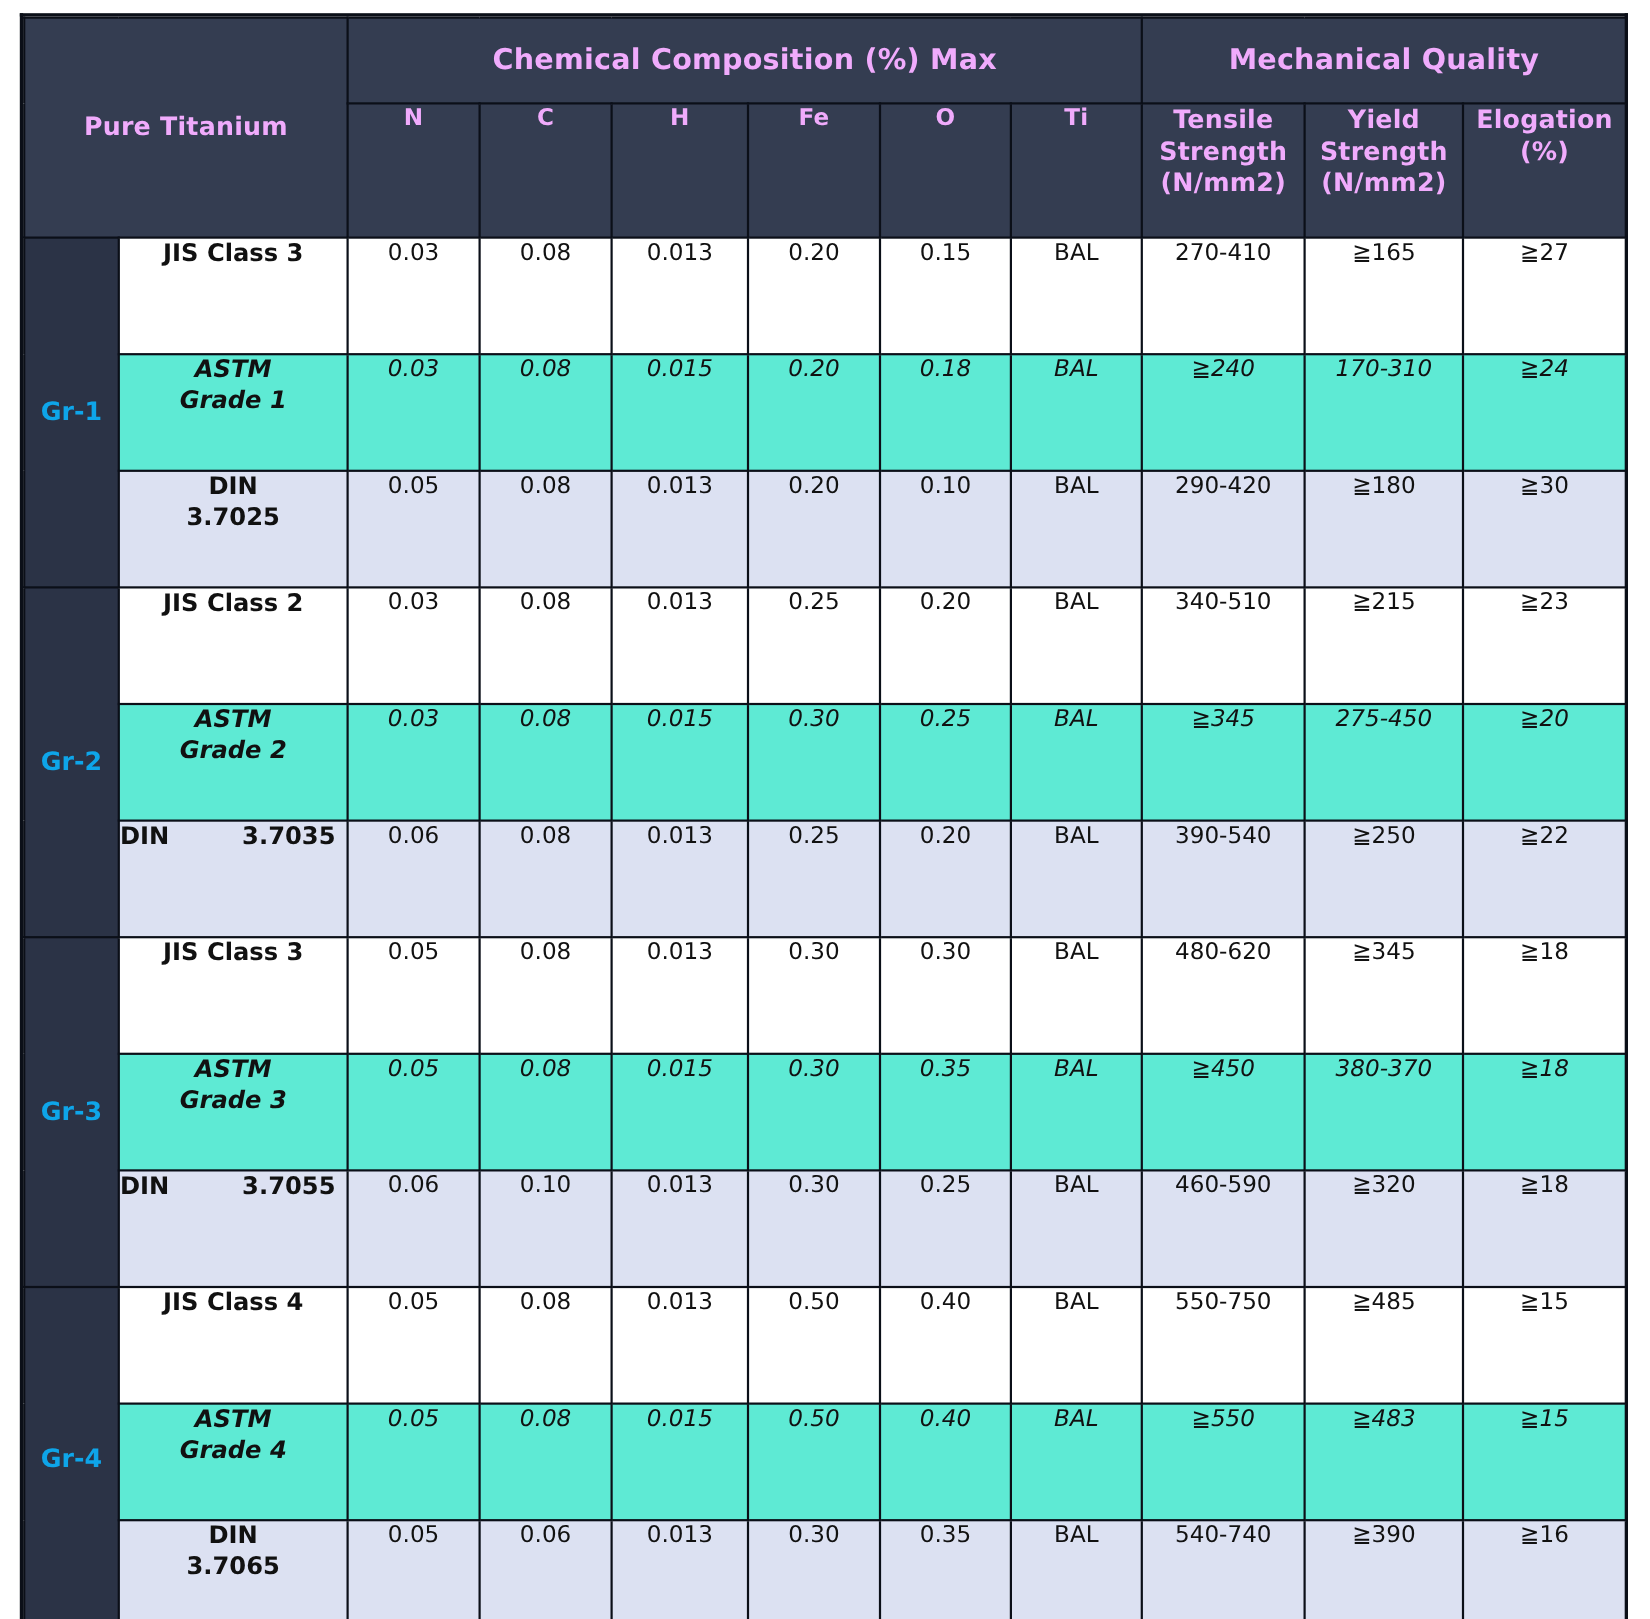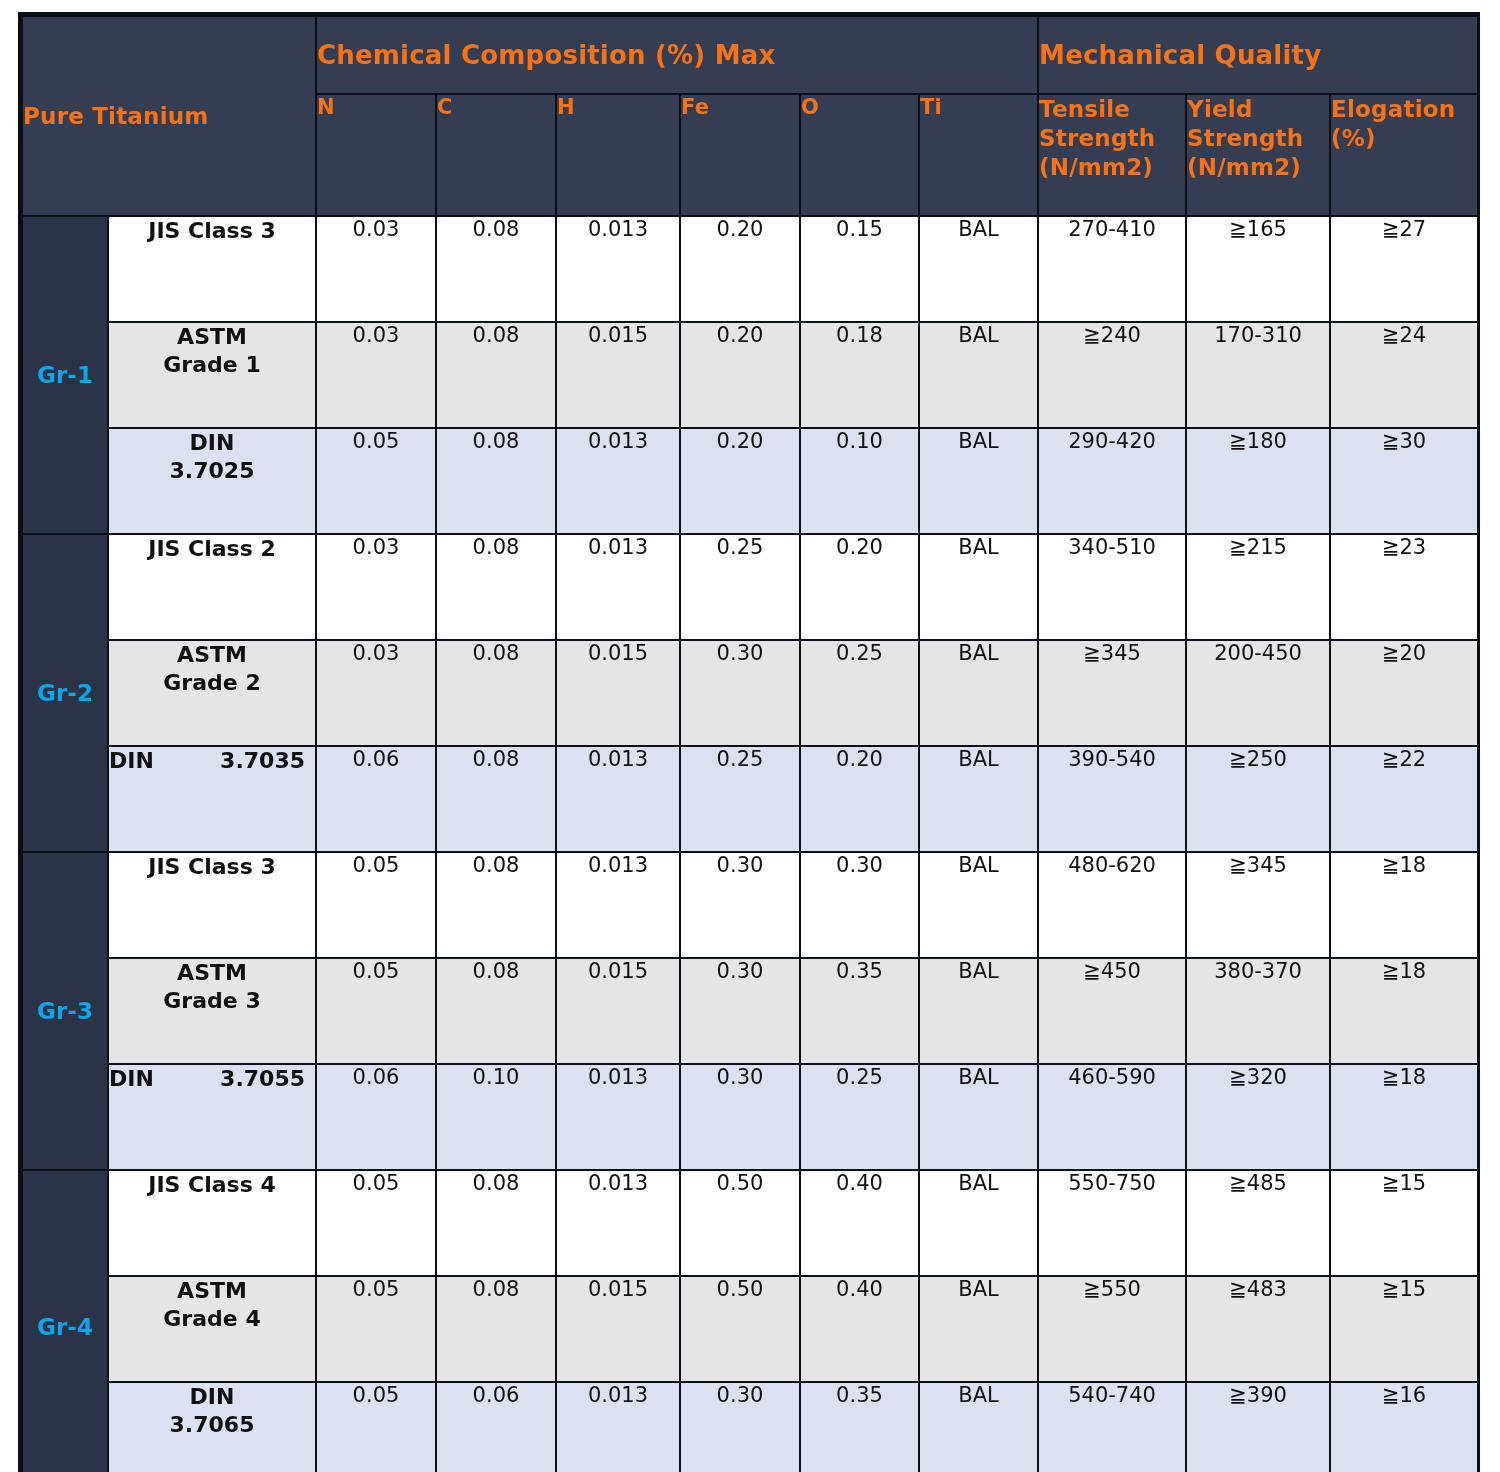--- a/index.html
+++ b/index.html
@@ -25,23 +25,23 @@
     table-layout: fixed;
   }
   table.titanium td, table.titanium th {
     border: 2px solid #0b0f18;
     padding: 0;
     margin: 0;
   }
   
   .hdr {
     background: #343d51;
-    color: #f97316;
+    color: #f0abfc;
     font-weight: bold;
-    text-align: left;
+    text-align: center;
     vertical-align: middle;
     letter-spacing: 0.2px;
   }
   .hdr-group {
     font-size: 26px;
     height: 76px;
     padding-bottom: 30px;
     vertical-align: middle;
   }
   .hdr-pure {
@@ -84,21 +84,21 @@
     padding-right: 10px;
   }
   .val {
     font-size: 21px;
     color: #111111;
     text-align: center;
     vertical-align: top;
     padding-top: 13px;
   }
   tr.r-white  td.spec, tr.r-white  td.val { background: #ffffff; }
-  tr.r-mid    td.spec, tr.r-mid    td.val { background: #e5e5e5; }
+  tr.r-mid    td.spec, tr.r-mid    td.val { background: #5eead4; font-style: italic; }
   tr.r-light  td.spec, tr.r-light  td.val { background: #dce1f2; }
 
   tr.h-tall td { height: 104px; }
   tr.h-last td { height: 100px; }
 
   
   col.c-grp   { width: 86px; }
   col.c-spec  { width: 208px; }
   col.c-n     { width: 120px; }
   col.c-c     { width: 120px; }
@@ -210,21 +210,21 @@
         </tr>
         <tr class="r-mid h-tall">
           <td class="spec"><span>ASTM</span><br><span>Grade 2</span></td>
           <td class="val">0.03</td>
           <td class="val">0.08</td>
           <td class="val">0.015</td>
           <td class="val">0.30</td>
           <td class="val">0.25</td>
           <td class="val">BAL</td>
           <td class="val">≧345</td>
-          <td class="val">200-450</td>
+          <td class="val">275-450</td>
           <td class="val">≧20</td>
         </tr>
         <tr class="r-light h-tall">
           <td class="spec justify"><span>DIN 3.7035</span></td>
           <td class="val">0.06</td>
           <td class="val">0.08</td>
           <td class="val">0.013</td>
           <td class="val">0.25</td>
           <td class="val">0.20</td>
           <td class="val">BAL</td>

